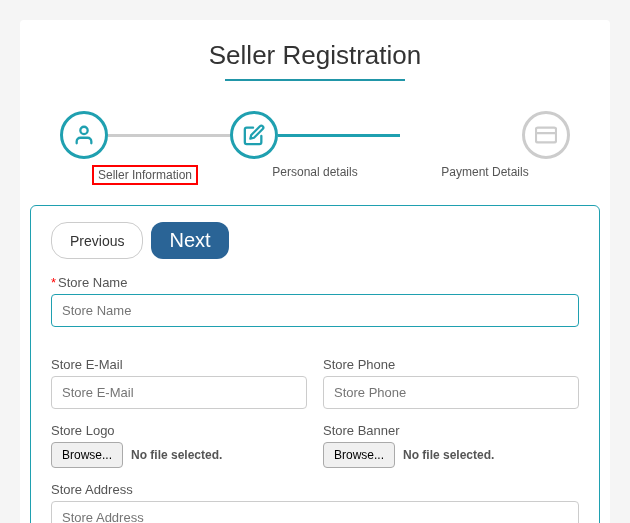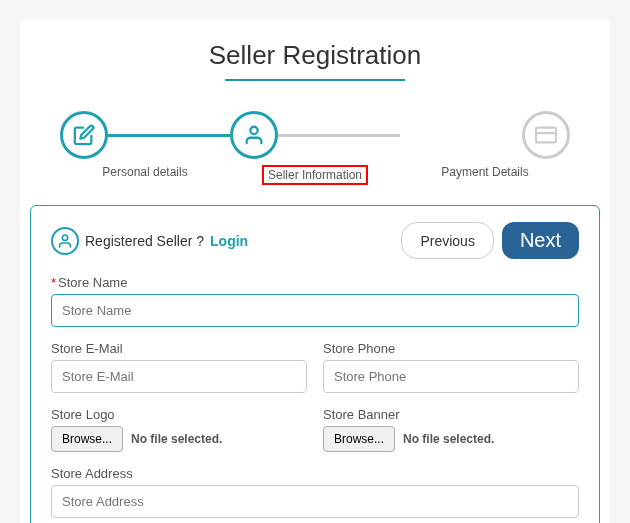--- a/index.html
+++ b/index.html
@@ -157,21 +157,21 @@
       font-size: 13px;
       color: #555;
       margin-bottom: 4px;
     }
     .required-star {
       color: red;
       margin-right: 2px;
     }
     .field-full {
       width: 100%;
-      margin-bottom: 14px;
+      margin-bottom: 30px;
     }
     .field-row {
       display: flex;
       gap: 16px;
       margin-bottom: 14px;
       justify-content: center;
     }
     .field-half {
       flex: 1;
     }
@@ -213,70 +213,60 @@
 
   <h1 class="page-title">Seller Registration</h1>
   <div class="title-underline"></div>
 
   <div class="steps-container">
 
     <div class="step-wrapper">
       <div style="display:flex;align-items:center;width:100%;">
         <div class="step-circle active">
           <svg viewBox="0 0 24 24" fill="none" stroke="#1fa0b0" stroke-width="2.5" stroke-linecap="round" stroke-linejoin="round">
-            <path d="M11 4H4a2 2 0 0 0-2 2v14a2 2 0 0 0 2 2h14a2 2 0 0 0 2-2v-7"></path>
-            <path d="M18.5 2.5a2.121 2.121 0 0 1 3 3L12 15l-4 1 1-4 9.5-9.5z"></path>
+            <path d="M20 21v-2a4 4 0 0 0-4-4H8a4 4 0 0 0-4 4v2"></path>
+            <circle cx="12" cy="7" r="4"></circle>
           </svg>
         </div>
-        <div class="connector"></div>
-      </div>
-      <span class="step-label">Personal details</span>
+        <div class="connector inactive"></div>
+      </div>
+      <span class="step-label">
+        <span class="seller-info-label-box">Seller Information</span>
+      </span>
     </div>
 
     <div class="step-wrapper">
       <div style="display:flex;align-items:center;width:100%;">
         <div class="step-circle active">
           <svg viewBox="0 0 24 24" fill="none" stroke="#1fa0b0" stroke-width="2.5" stroke-linecap="round" stroke-linejoin="round">
-            <path d="M20 21v-2a4 4 0 0 0-4-4H8a4 4 0 0 0-4 4v2"></path>
-            <circle cx="12" cy="7" r="4"></circle>
+            <path d="M11 4H4a2 2 0 0 0-2 2v14a2 2 0 0 0 2 2h14a2 2 0 0 0 2-2v-7"></path>
+            <path d="M18.5 2.5a2.121 2.121 0 0 1 3 3L12 15l-4 1 1-4 9.5-9.5z"></path>
           </svg>
         </div>
-        <div class="connector inactive"></div>
-      </div>
-      <span class="step-label">
-        <span class="seller-info-label-box">Seller Information</span>
-      </span>
+        <div class="connector"></div>
+      </div>
+      <span class="step-label">Personal details</span>
     </div>
 
     <div class="step-wrapper">
       <div style="display:flex;align-items:center;width:100%;justify-content:flex-end;">
         <div class="step-circle inactive">
           <svg viewBox="0 0 24 24" fill="none" stroke="#ccc" stroke-width="2.5" stroke-linecap="round" stroke-linejoin="round">
             <rect x="1" y="4" width="22" height="16" rx="2" ry="2"></rect>
             <line x1="1" y1="10" x2="23" y2="10"></line>
           </svg>
         </div>
       </div>
       <span class="step-label">Payment Details</span>
     </div>
   </div>
 
   <div class="form-card">
 
     <div class="card-header">
-      <div class="registered-seller">
-        <div class="person-icon-circle">
-          <svg width="16" height="16" viewBox="0 0 24 24" fill="none" stroke="#1fa0b0" stroke-width="2.5" stroke-linecap="round" stroke-linejoin="round">
-            <path d="M20 21v-2a4 4 0 0 0-4-4H8a4 4 0 0 0-4 4v2"></path>
-            <circle cx="12" cy="7" r="4"></circle>
-          </svg>
-        </div>
-        <span>Registered Seller ?</span>
-        <a class="login-link">Login</a>
-      </div>
       <div class="header-buttons">
         <button class="btn-previous">Previous</button>
         <button class="btn-next">Next</button>
       </div>
     </div>
 
     <div class="field-full">
       <div class="field-label">
         <span class="required-star">*</span><span>Store Name</span>
       </div>

